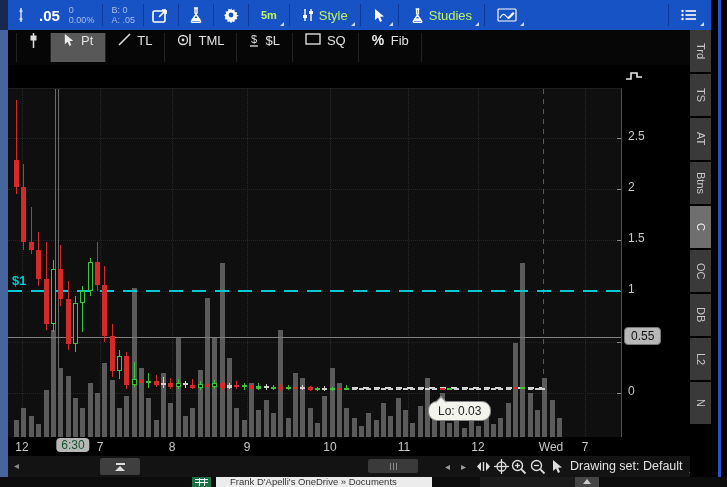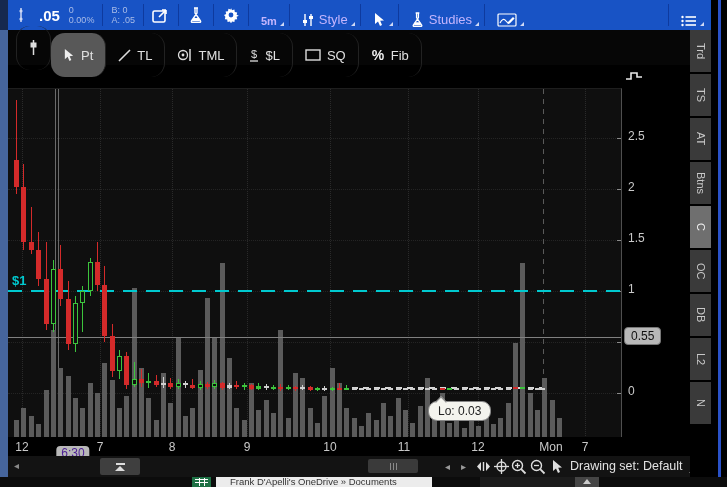--- a/index.html
+++ b/index.html
@@ -20,28 +20,28 @@
   #top-toolbar { left:8px; top:0; width:703px; height:30px; background:#1853c5; display:flex; align-items:center; color:#fff; }
   .tt-sep { width:1px; height:22px; background:#0e3a9e; margin:0 4px; flex:0 0 auto; }
   #symbol-wrap { display:flex; margin-left:10px; height:20px; }
   #symbol-input { width:102px; height:20px; background:#000; color:#fff; border:1px solid #3a3a3a; font-size:12px; font-weight:bold; padding:0 4px; font-family:"Liberation Sans",sans-serif; }
   #symbol-dd { width:17px; height:20px; background:linear-gradient(#9a9a9a,#6f6f6f); border:1px solid #555; display:flex; align-items:center; justify-content:center; }
   #symbol-dd .tri { width:0; height:0; border-left:4px solid transparent; border-right:4px solid transparent; border-top:5px solid #222; }
   .tt-ico { width:26px; height:24px; display:flex; align-items:center; justify-content:center; flex:0 0 auto; }
   .tt-price { font-size:15px; font-weight:bold; color:#fff; padding:0 5px; }
   .tt-stack { display:flex; flex-direction:column; align-items:flex-start; line-height:10px; padding:0 4px; }
   .tt-stack span { font-size:9px; color:#a9bce8; }
-  .tt-btn { display:flex; align-items:flex-end; gap:5px; padding:0 8px; height:24px; font-size:13px; color:#c4b5fd; position:relative; flex:0 0 auto; }
+  .tt-btn { display:flex; align-items:center; gap:5px; padding:0 8px; height:24px; font-size:13px; color:#bef264; position:relative; flex:0 0 auto; }
   .dd::after { content:""; position:absolute; right:1px; bottom:1px; width:0; height:0; border-left:4px solid transparent; border-bottom:4px solid #cfd9f5; }
   .tf { font-size:11px; font-weight:bold; }
   svg { display:block; }
 
   
   #draw-toolbar { left:8px; top:30px; width:682px; height:35px; background:#060606; display:flex; align-items:center; color:#e0e0e0; }
-  .dt-btn { height:44px; display:flex; align-items:center; gap:6px; padding:0 12px; font-size:13px; border-right:1px solid #222; position:relative;border-radius:14px; }
+  .dt-btn { height:29px; display:flex; align-items:flex-start; gap:6px; padding:0 12px; font-size:13px; border-right:1px solid #222; position:relative; }
   .dt-btn.first { border-left:1px solid #222; margin-left:8px; }
   .dt-btn.active { background:#585858; }
   .dt-right { margin-left:auto; display:flex; align-items:center; }
   .dt-sq { width:30px; height:26px; display:flex; align-items:center; justify-content:center; margin:0 3px; }
   .dt-sq.hl { background:#474747; }
   .box-ico { width:9px; height:9px; border:1px solid #ddd; }
   .all-txt { font-size:8px; color:#ddd; letter-spacing:0.5px; }
 
   
   #sidebar { left:690px; top:30px; width:22px; height:457px; background:#000; }
@@ -72,21 +72,21 @@
   .ytickmark { position:absolute; width:5px; height:1px; background:#8a8a8a; left:609px; }
 
   
   #price-axis { left:623px; top:88px; width:67px; height:349px; background:#000; color:#c9c9c9; font-size:12px; }
   .ylab { position:absolute; left:5px; }
   #price-bubble { position:absolute; left:1px; background:#b8b8b8; color:#111; border-radius:4px; padding:1px 6px; font-size:12px; border:1px solid #777; }
 
   
   #time-axis { left:8px; top:437px; width:682px; height:19px; background:#000; color:#c9c9c9; font-size:12px; }
   .xlab { position:absolute; top:3px; transform:translateX(-50%); }
-  #time-bubble { position:absolute; top:1px; background:#b8b8b8; color:#4c1d95; border-radius:4px; padding:0 5px; font-size:12px; transform:translateX(-50%);margin-top:8px; }
+  #time-bubble { position:absolute; top:1px; background:#b8b8b8; color:#14532d; border-radius:4px; padding:0 5px; font-size:12px; transform:translateX(-50%); }
 
   
   #bottom-bar { left:8px; top:456px; width:704px; height:21px; background:#131313; color:#bbb; }
   #bb-left-arrow { position:absolute; left:6px; top:4px; font-size:10px; color:#888; }
   #expand-btn { position:absolute; left:92px; top:2px; width:40px; height:17px; background:#3f3f3f; border-radius:2px; display:flex; flex-direction:column; align-items:center; justify-content:center; gap:1px; }
   #expand-btn .bar { width:9px; height:2px; background:#ddd; }
   #expand-btn .tri { width:0; height:0; border-left:5px solid transparent; border-right:5px solid transparent; border-bottom:5px solid #ddd; }
   #scroll-thumb { position:absolute; left:360px; top:3px; width:50px; height:14px; background:#3a3a3a; border-radius:2px; display:flex; align-items:center; justify-content:center; gap:2px; }
   #scroll-thumb i { width:1px; height:7px; background:#8a8a8a; }
   .bb-arr { position:absolute; top:5px; font-size:10px; color:#999; }
@@ -517,21 +517,21 @@
     </div>
 
   <div id="time-axis" class="abs">
       <div class="xlab" style="left: 14px;">12</div>
       <div class="xlab" style="left: 92px;">7</div>
       <div class="xlab" style="left: 164px;">8</div>
       <div class="xlab" style="left: 239px;">9</div>
       <div class="xlab" style="left: 322px;">10</div>
       <div class="xlab" style="left: 376px; margin-left: 20px;">11</div>
       <div class="xlab" style="left: 470px;">12</div>
-      <div class="xlab" style="left: 543px;">Mon</div>
+      <div class="xlab" style="left: 543px;">Wed</div>
       <div class="xlab" style="left: 577px;">7</div>
       <div id="time-bubble" style="left: 65px;">6:30</div>
     </div>
 
   <div id="bottom-bar" class="abs">
     <div id="bb-left-arrow">◂</div>
     <div id="expand-btn">
         <div class="bar"></div>
         <div class="tri"></div>
       </div>

